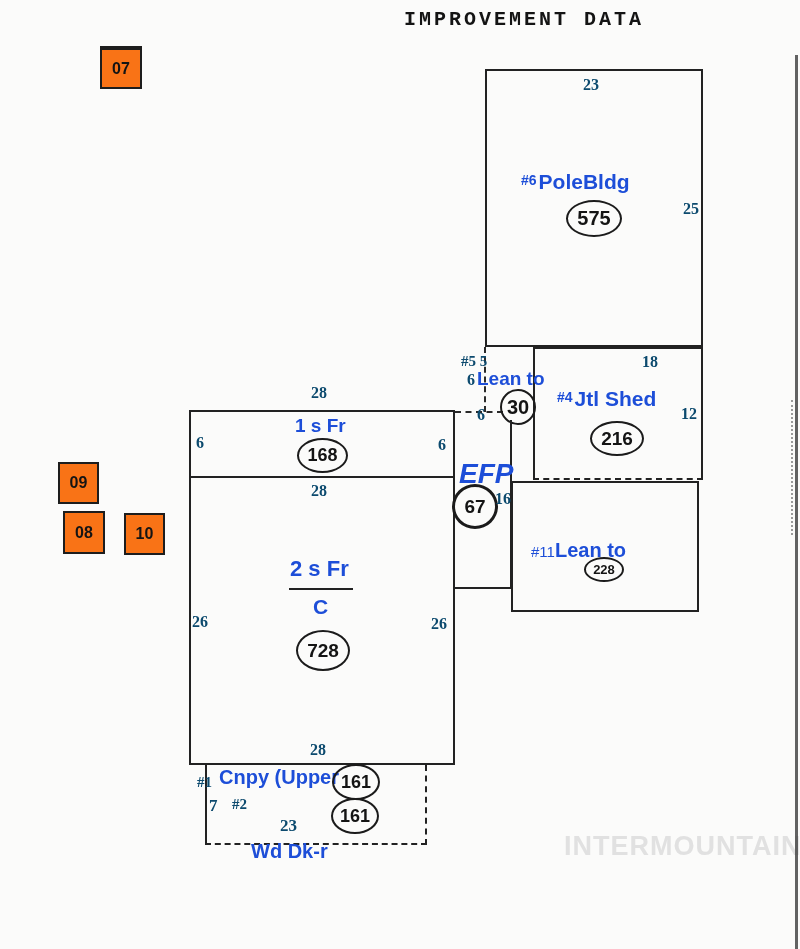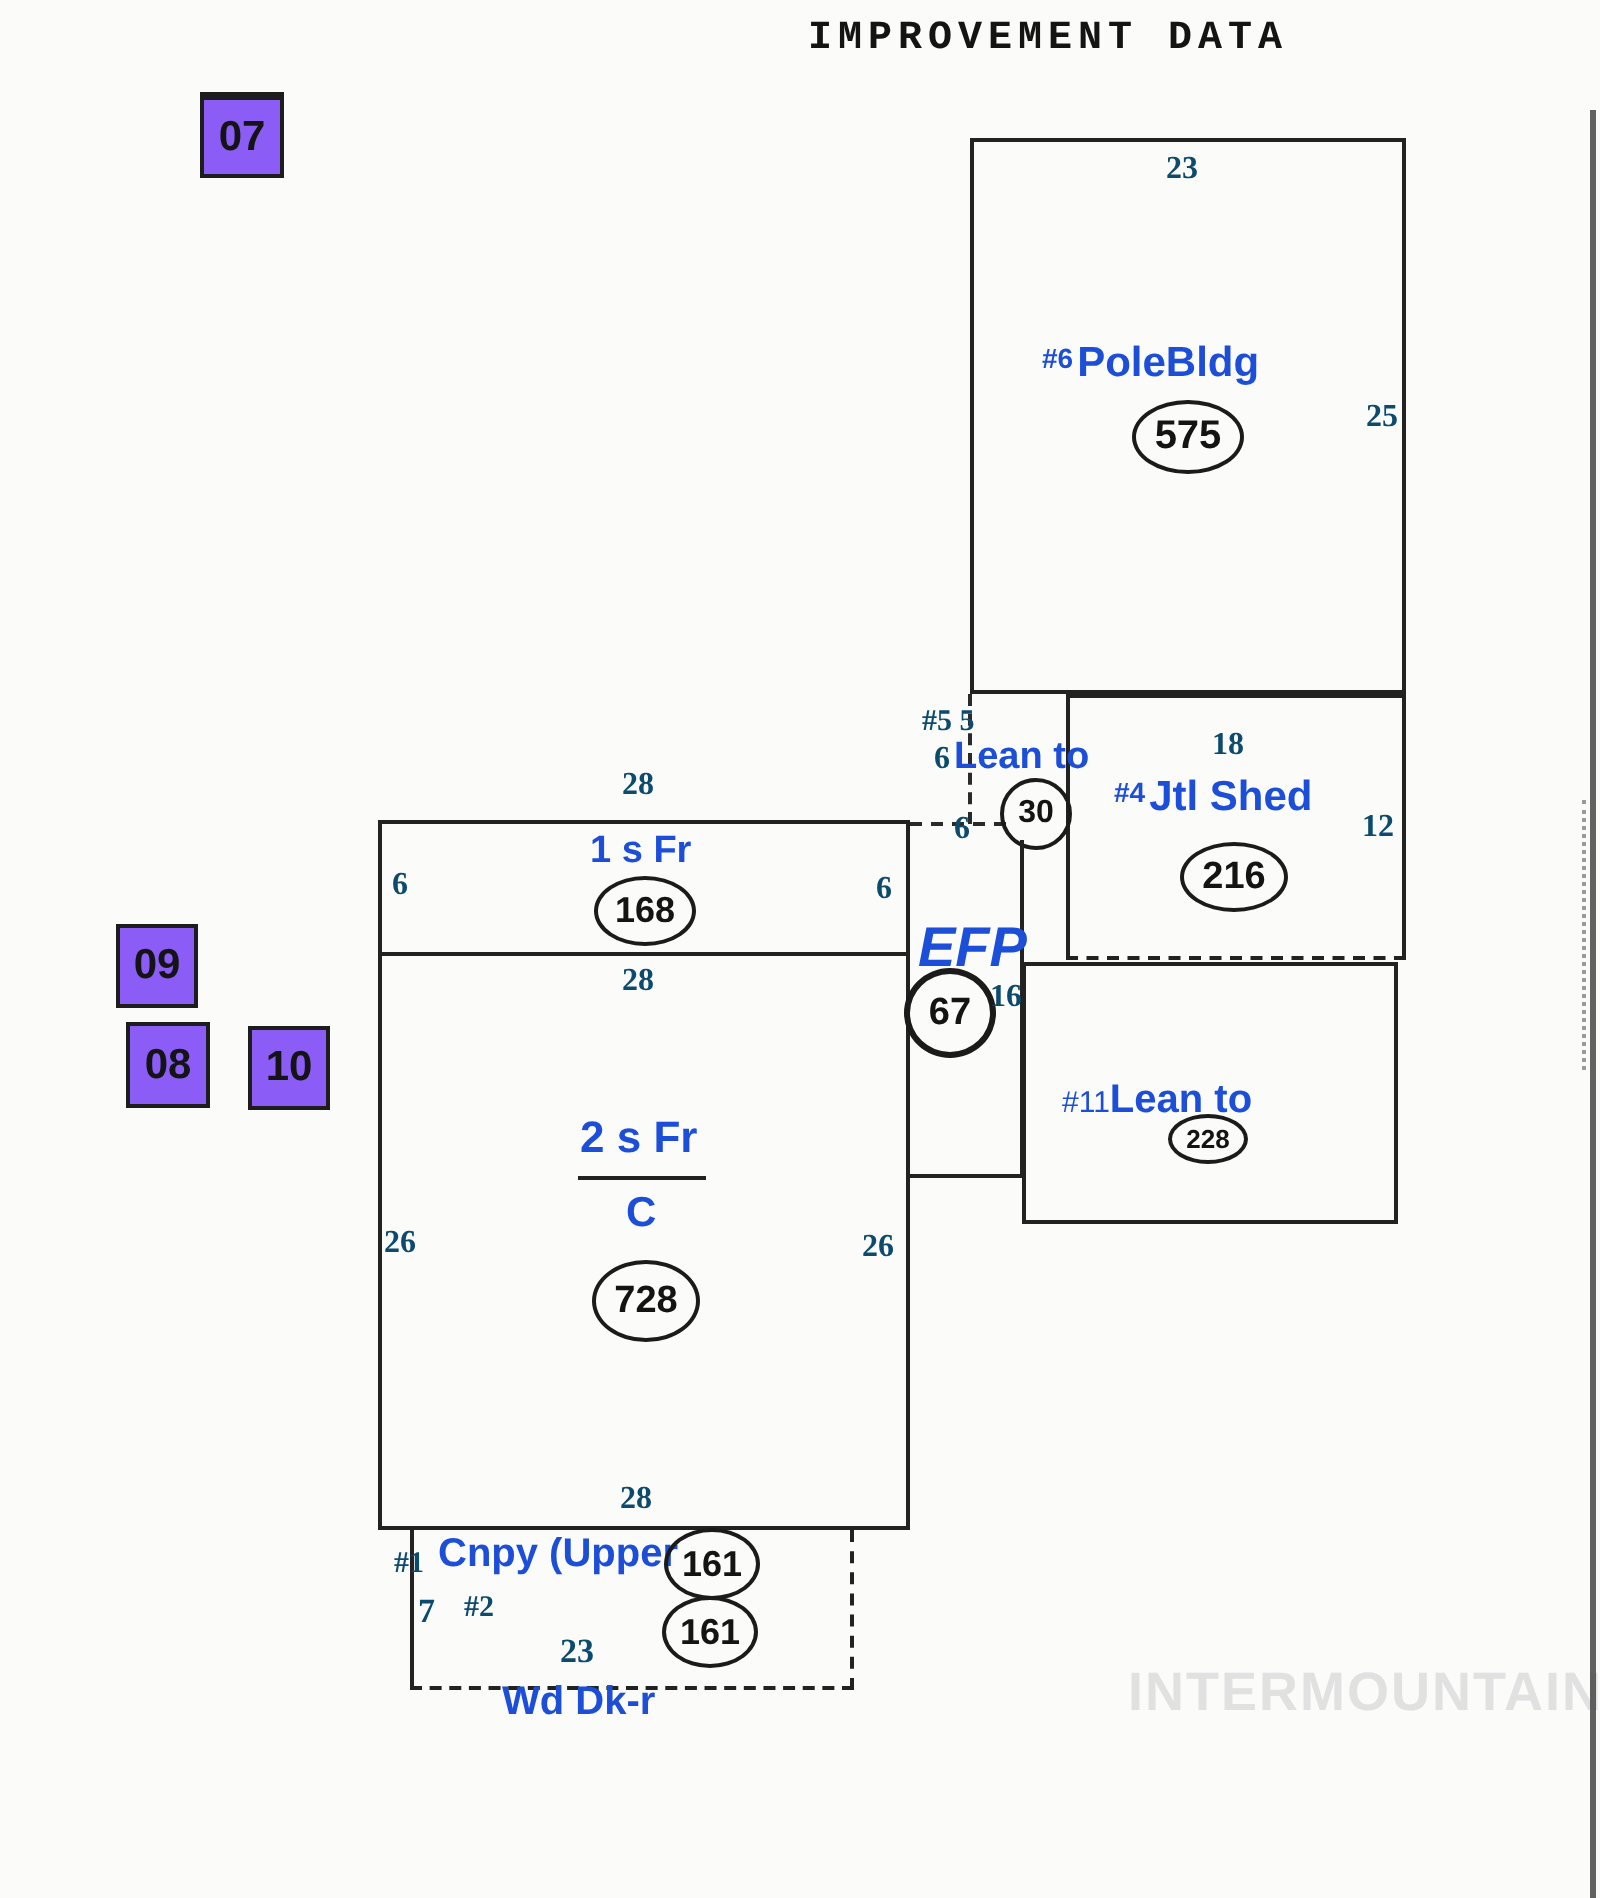--- a/index.html
+++ b/index.html
@@ -6,23 +6,23 @@
   .sheet{
     position:relative;width:800px;height:949px;background:#fbfbfa;
     overflow:hidden;font-family:"Liberation Sans",sans-serif;color:#161616;
   }
   .abs{position:absolute;}
   .title{
     font-family:"Liberation Mono",monospace;font-weight:bold;font-size:20px;
     letter-spacing:3px;color:#141414;white-space:nowrap;
   }
   .pagebox{
-    position:absolute;border:2px solid #1d1d1d;background:#8b5cf6;
+    position:absolute;border:2px solid #1d1d1d;background:#f97316;
     display:flex;align-items:center;justify-content:center;
-    font-weight:bold;font-size:21px;color:#141414;
+    font-weight:bold;font-size:16px;color:#141414;
   }
   .rect{position:absolute;border:2px solid #222;}
   .dim{position:absolute;font-size:16px;font-weight:600;color:#0c4a6e;white-space:nowrap;font-family:Liberation Serif, serif;}
   .bname{position:absolute;font-size:20px;font-weight:600;color:#1d4ed8;white-space:nowrap;}
   .bnum{font-size:14px;font-weight:700;vertical-align:4px;margin-right:2px;}
   .oval{
     position:absolute;border:2px solid #1b1b1b;border-radius:50%;
     display:flex;align-items:center;justify-content:center;
     font-weight:600;color:#141414;background:transparent;
   }
@@ -48,33 +48,33 @@
 
   <div class="rect" style="left:485px;top:69px;width:214px;height:274px;"></div>
   <div class="dim" style="left:583px;top:76px;">23</div>
   <div class="dim" style="left:683px;top:200px;">25</div>
   <div class="bname" style="left:521px;top:170px;font-size:21px;">
     <span class="bnum">#6</span><span>PoleBldg</span>
   </div>
   <div class="oval" style="left:566px;top:200px;width:52px;height:33px;font-size:20px;">575</div>
 
   <div class="rect" style="left:533px;top:347px;width:166px;height:129px;border-bottom-style:dashed;"></div>
-  <div class="dim" style="left:606px;top:353px;margin-top:11px;">18</div>
+  <div class="dim" style="left:642px;top:353px;">18</div>
   <div class="dim" style="left:681px;top:405px;">12</div>
   <div class="bname" style="left:557px;top:387px;font-size:21px;">
     <span class="bnum">#4</span><span>Jtl Shed</span>
   </div>
   <div class="oval" style="left:590px;top:421px;width:50px;height:31px;font-size:19px;">216</div>
 
   <div class="vline" style="left:484px;top:347px;height:65px;border-left:2px dashed #2a2a2a;"></div>
   <div class="hline" style="left:455px;top:411px;width:48px;border-top:2px dashed #2a2a2a;"></div>
   <div class="dim" style="left:461px;top:353px;font-size:15px;"><span>#5</span>&nbsp;<span>5</span></div>
   <div class="dim" style="left:467px;top:371px;">6</div>
   <div class="bname" style="left:477px;top:368px;font-size:19px;">Lean to</div>
-  <div class="oval" style="left:500px;top:389px;width:32px;height:32px;font-size:16px;">30</div>
+  <div class="oval" style="left:500px;top:389px;width:32px;height:32px;font-size:20px;">30</div>
   <div class="dim" style="left:477px;top:406px;">6</div>
 
   <div class="rect" style="left:189px;top:410px;width:262px;height:64px;"></div>
   <div class="dim" style="left:311px;top:384px;">28</div>
   <div class="bname" style="left:295px;top:415px;font-size:19px;">1 s Fr</div>
   <div class="oval" style="left:297px;top:438px;width:47px;height:31px;font-size:18px;">168</div>
   <div class="dim" style="left:196px;top:434px;">6</div>
   <div class="dim" style="left:438px;top:436px;">6</div>
   <div class="dim" style="left:311px;top:482px;">28</div>
 

